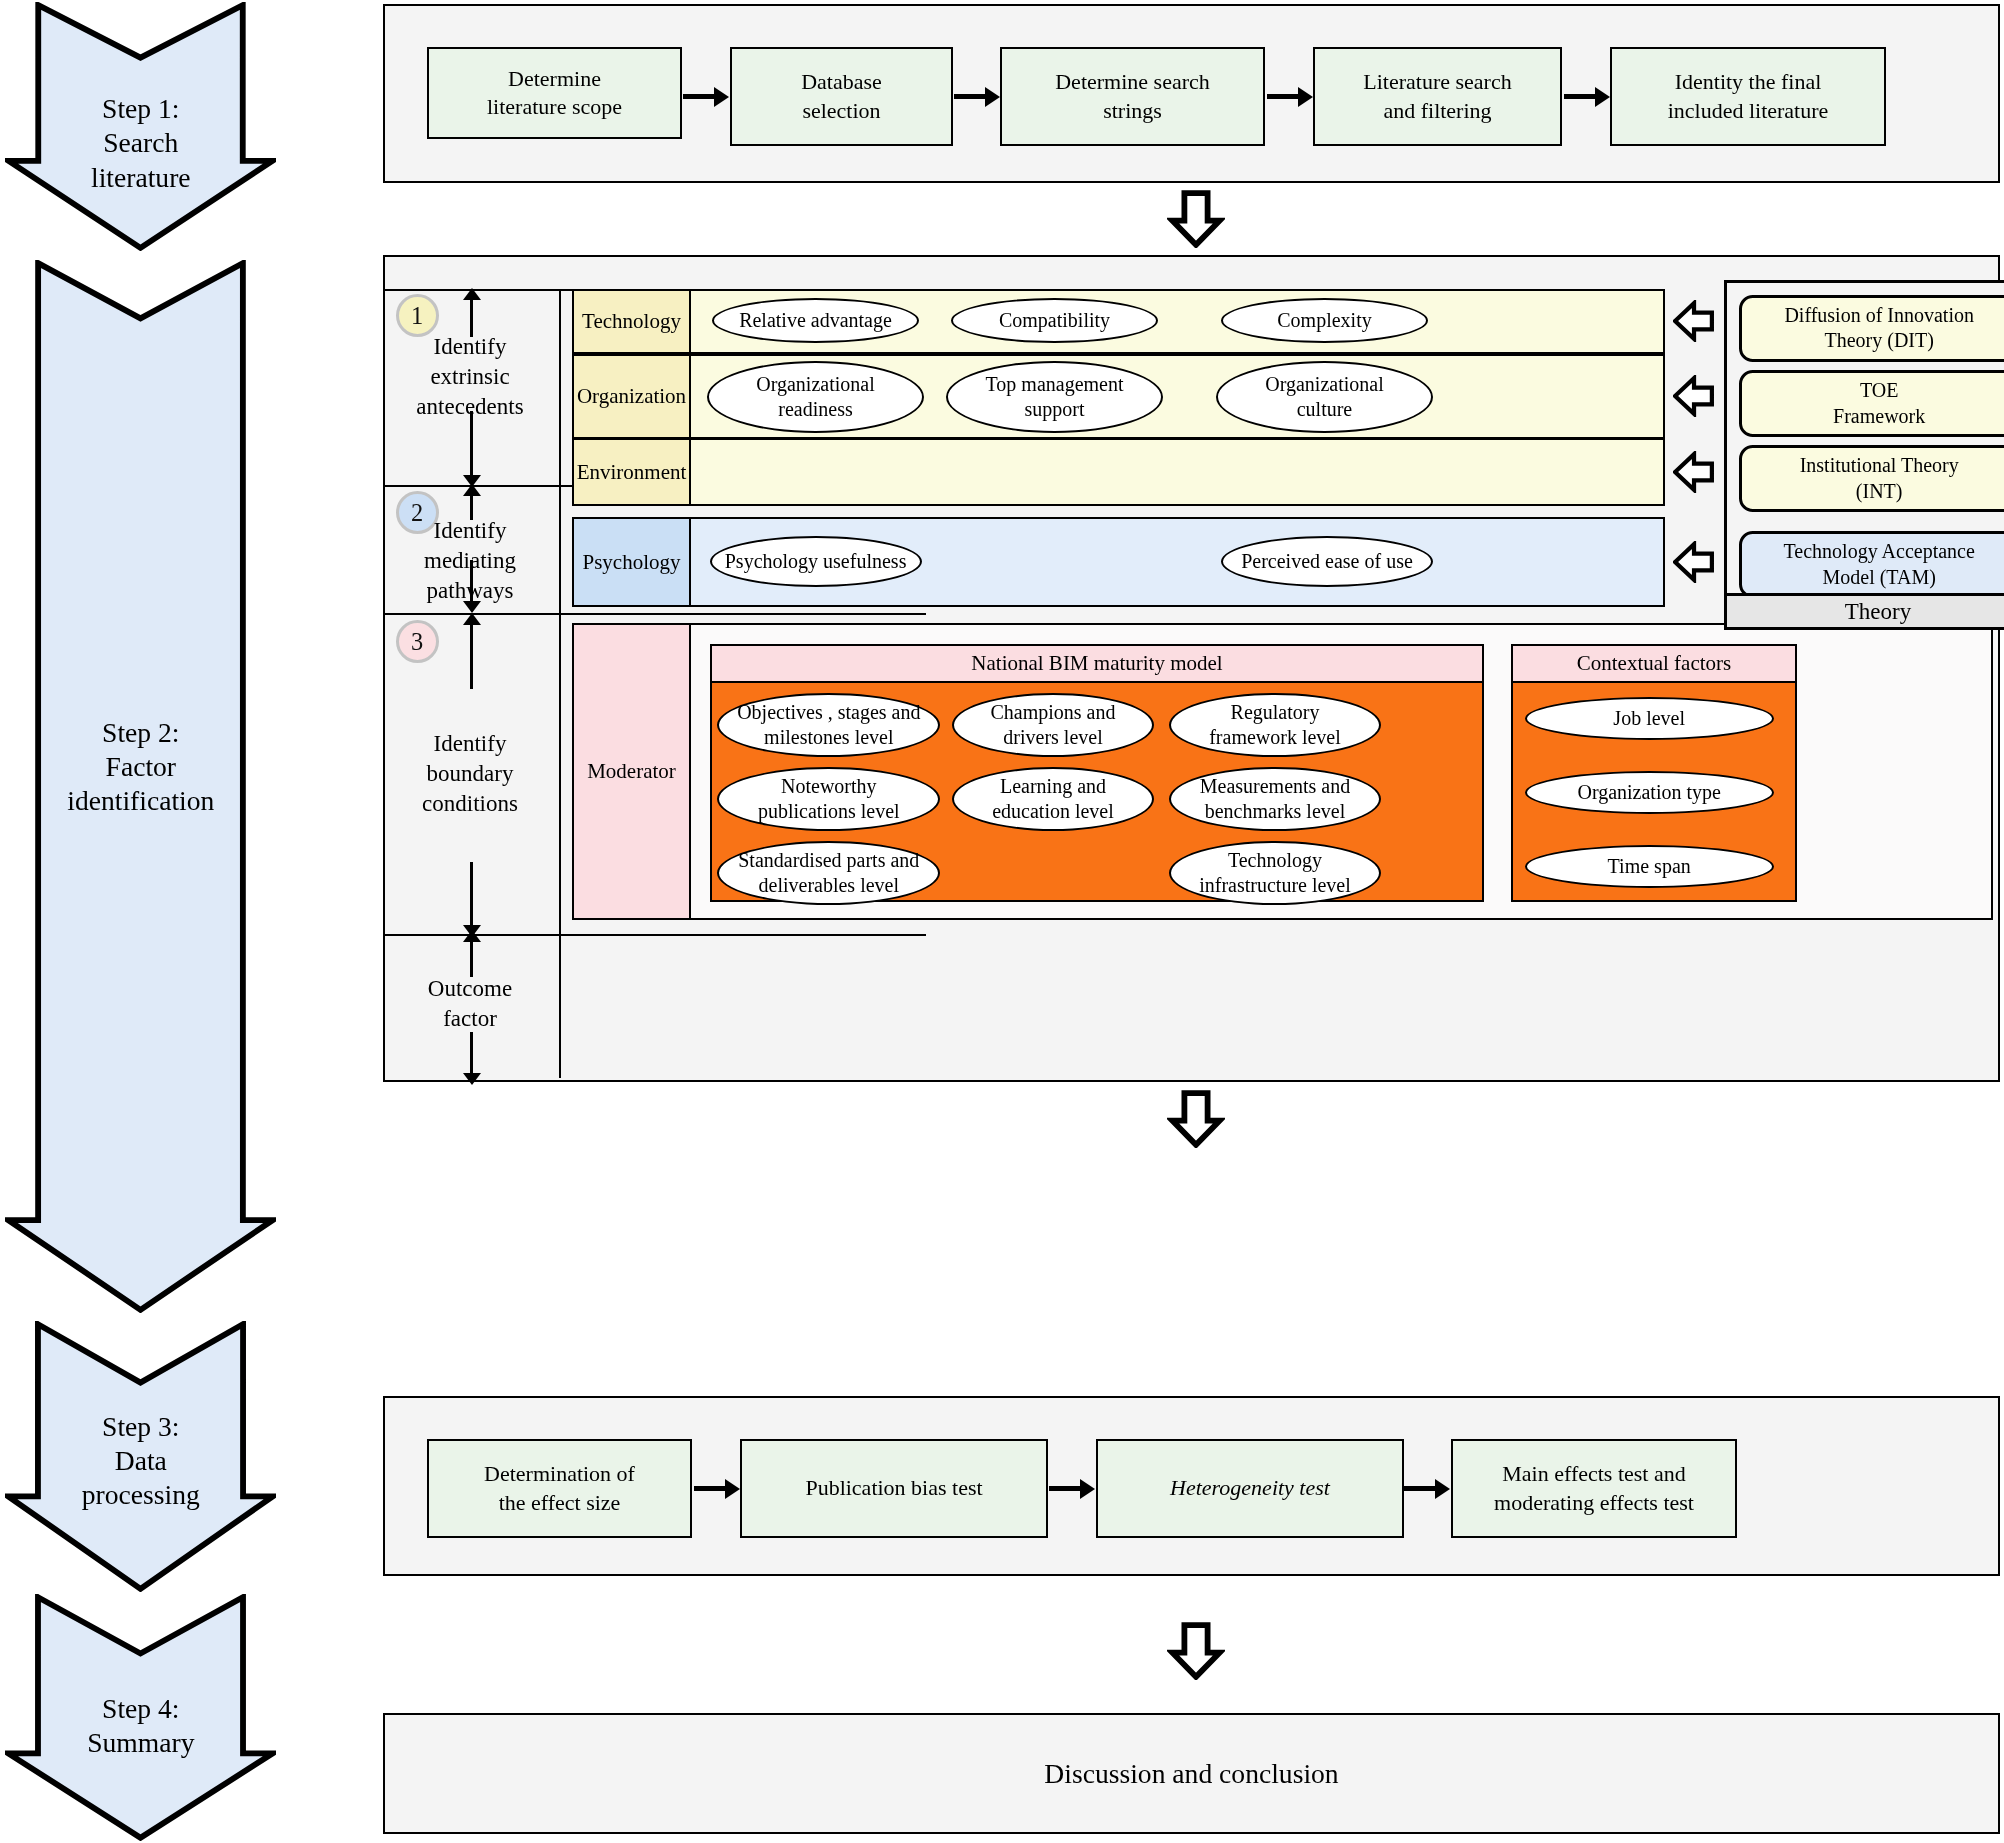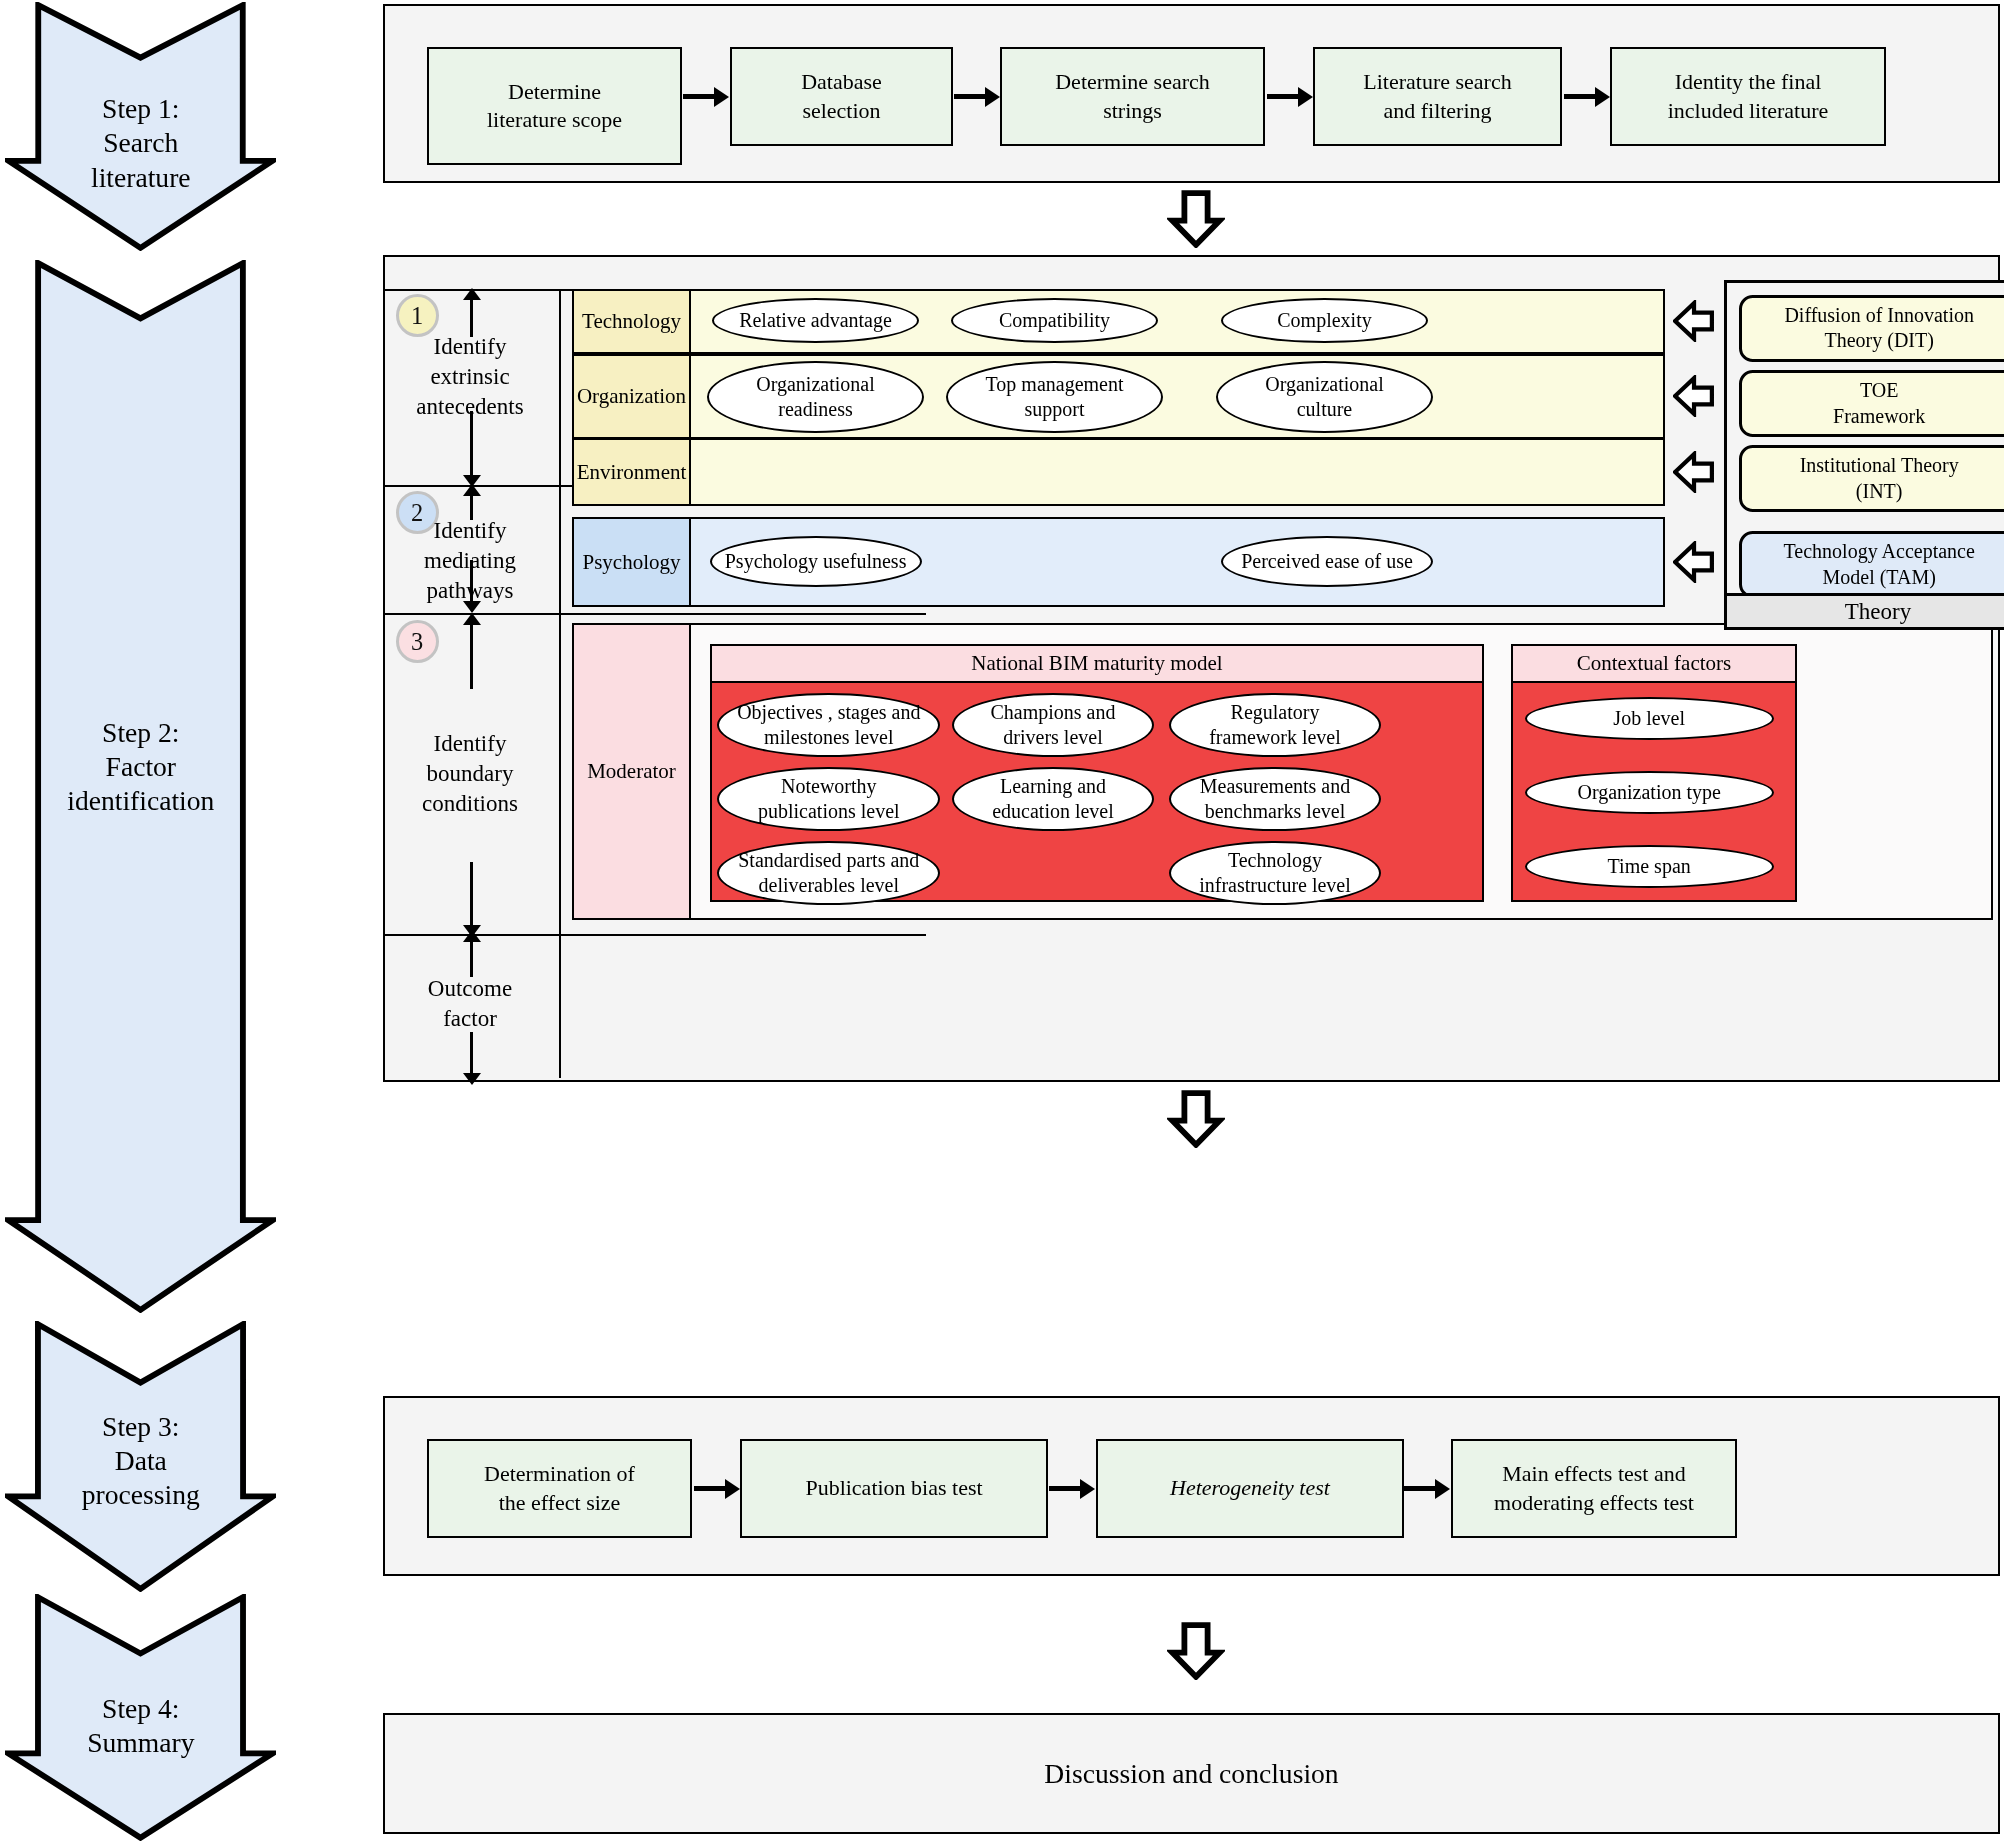--- a/index.html
+++ b/index.html
@@ -144,21 +144,21 @@
     background: #e6e6e6;
     border-top: 3.2px solid #000;
     display: flex; align-items: center; justify-content: center;
     font-size: 23px;
   }
 
   
   .left-arrow { position: absolute; }
 
   
-  .subgroup { position: absolute; border: 2.7px solid #000; background: #ef4444; }
+  .subgroup { position: absolute; border: 2.7px solid #000; background: #f97316; }
   .subgroup-head {
     position: absolute; left: 0; right: 0; top: 0;
     background: #fbdde1;
     border-bottom: 2.7px solid #000;
     display: flex; align-items: center; justify-content: center;
     font-size: 21px;
   }
 
   
   .outcome-bar {
@@ -211,21 +211,21 @@
 
   <div class="sa-wrap" style="left:5.3px; top:1594px; width:271px; height:247px;">
     <svg viewBox="0 0 510 465" width="271" height="247">
       <polygon points="62,6 255,112 448,6 448,300 504,300 255,459 6,300 62,300" fill="#dfeaf8" stroke="#000" stroke-width="11"></polygon>
     </svg>
     <div class="sa-label" style="top:98px;">Step 4:
 Summary</div>
   </div>
 
   <div class="panel" style="left:383px; top:4.2px; width:1617px; height:179px;">
-    <div class="proc-box" style="left:42px; top:41px; width:255px; height:118px;">Determine
+    <div class="proc-box" style="left:42px; top:41px; width:255px; height:92px;">Determine
 literature scope</div>
     <div class="h-arrow" style="left:298px; top:88px; width:32px;"></div>
     <div class="proc-box" style="left:345px; top:41px; width:223px; height:99px;">Database
 selection</div>
     <div class="h-arrow" style="left:569px; top:88px; width:32px;"></div>
     <div class="proc-box" style="left:615px; top:41px; width:265px; height:99px;">Determine search
 strings</div>
     <div class="h-arrow" style="left:882px; top:88px; width:32px;"></div>
     <div class="proc-box" style="left:928px; top:41px; width:249px; height:99px;">Literature search
 and filtering</div>

